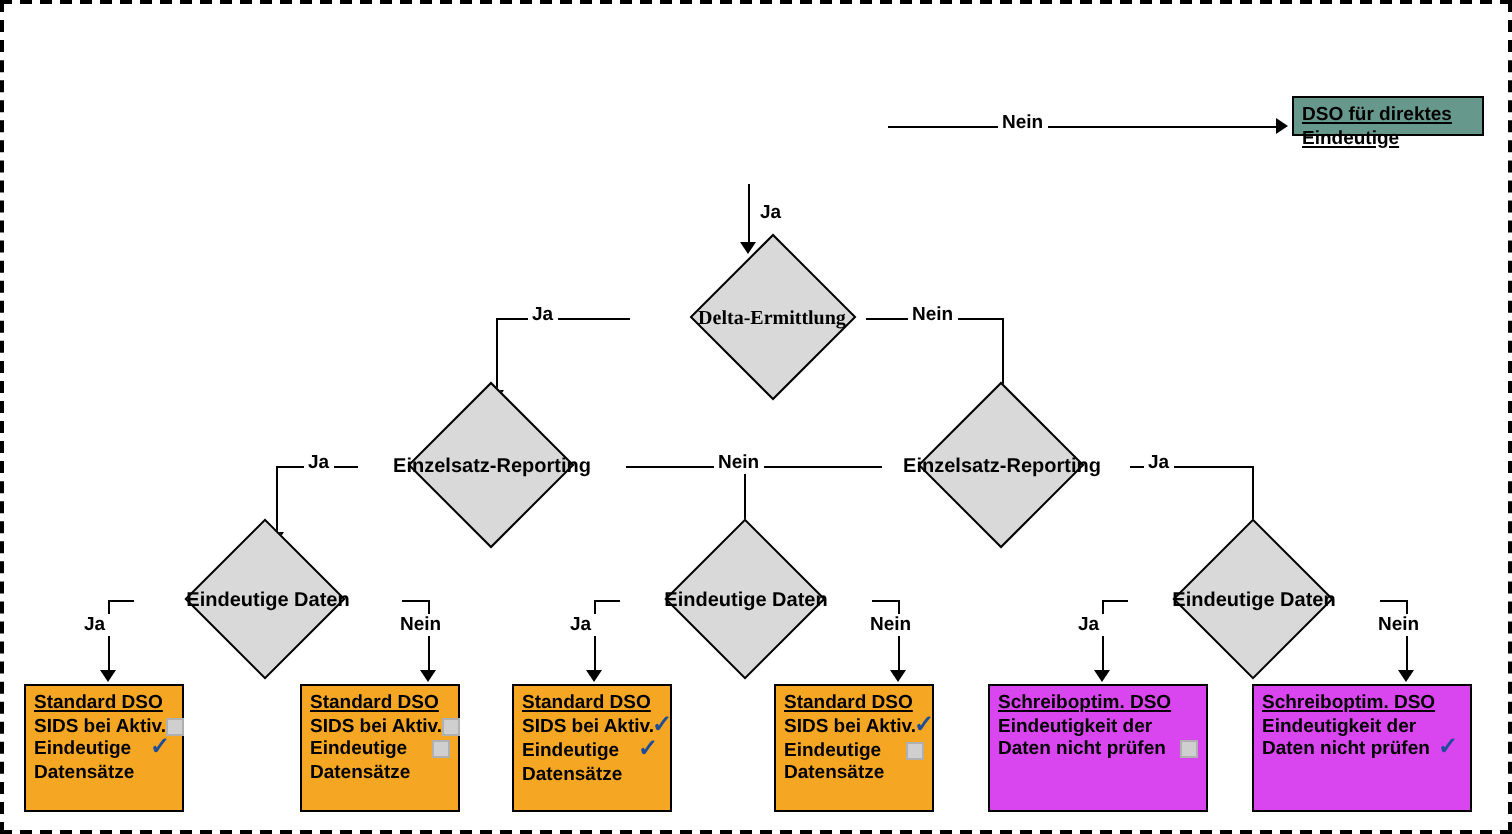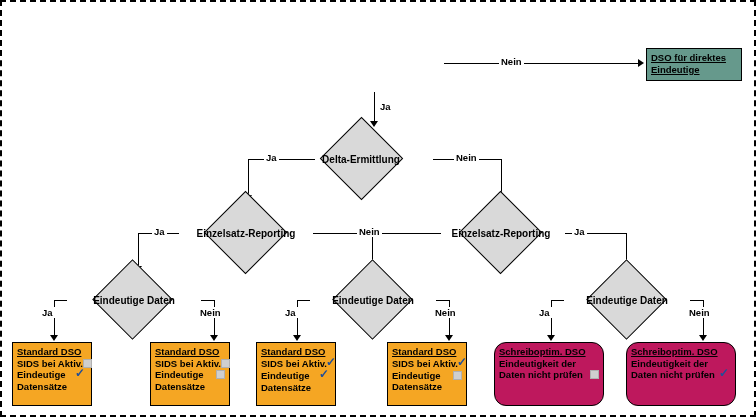--- a/index.html
+++ b/index.html
@@ -16,21 +16,21 @@
           display:flex;align-items:center;justify-content:center;
           font-size:10px;font-weight:bold;color:#000;
           text-align:center;line-height:11px;white-space:nowrap;z-index:5;}
 
   
   .box{position:absolute;border:1px solid #000;box-sizing:border-box;
        padding:3px 4px 2px 4px;font-size:9.5px;font-weight:bold;color:#000;
        line-height:11.5px;}
   .box.green{background:#66998c;}
   .box.orange{background:#f5a623;}
-  .box.blue{background:#be185d;border-radius:12px;}
+  .box.blue{background:#d946ef;}
   .box .hdr{text-decoration:underline;white-space:nowrap;display:block;}
   .box .row{display:flex;align-items:flex-start;justify-content:space-between;
             white-space:nowrap;}
   .box .row .txt{display:block;}
 
   
   .cb{display:inline-block;width:9px;height:9px;flex:0 0 9px;margin-top:1px;
       background:#cfcfcf;border:1px solid #b0b0b0;box-sizing:border-box;}
   .cb.checked{background:transparent;border:none;position:relative;
               width:11px;flex:0 0 11px;height:11px;}
@@ -53,30 +53,30 @@
 </head>
 <body>
 
 <div id="page">
 
 
   <div class="ln hln" style="left:442px;top:61px;width:196px;"></div>
   <div class="arw right" style="left:636px;top:57px;"></div>
   <div class="edge" style="left:497px;top:54px;">Nein</div>
 
-  <div class="box green" style="left:644px;top:46px;width:96px;height:33px;">
+  <div class="box green" style="left:644px;top:46px;width:96px;height:20px;">
     <span class="hdr">DSO für direktes</span>
     <span class="hdr">Eindeutige</span>
   </div>
 
   <div class="ln vln" style="left:372px;top:90px;height:33px;"></div>
   <div class="arw down" style="left:368px;top:119px;"></div>
   <div class="edge" style="left:376px;top:99px;">Ja</div>
 
-  <div class="dwrap" style="left:299px;top:128px;width:120px;height:58px;">
+  <div class="dwrap" style="left:324px;top:128px;width:120px;height:58px;font-family:Liberation Serif, serif;">
     <div class="diamond" style="left:31px;top:-1px;width:59px;height:59px;"></div>
     <div class="dlabel">
       <span>Delta-Ermittlung</span>
     </div>
   </div>
 
   <div class="ln hln" style="left:246px;top:157px;width:67px;"></div>
   <div class="ln vln" style="left:246px;top:157px;height:40px;"></div>
   <div class="arw down" style="left:242px;top:193px;"></div>
   <div class="edge" style="left:262px;top:150px;">Ja</div>

